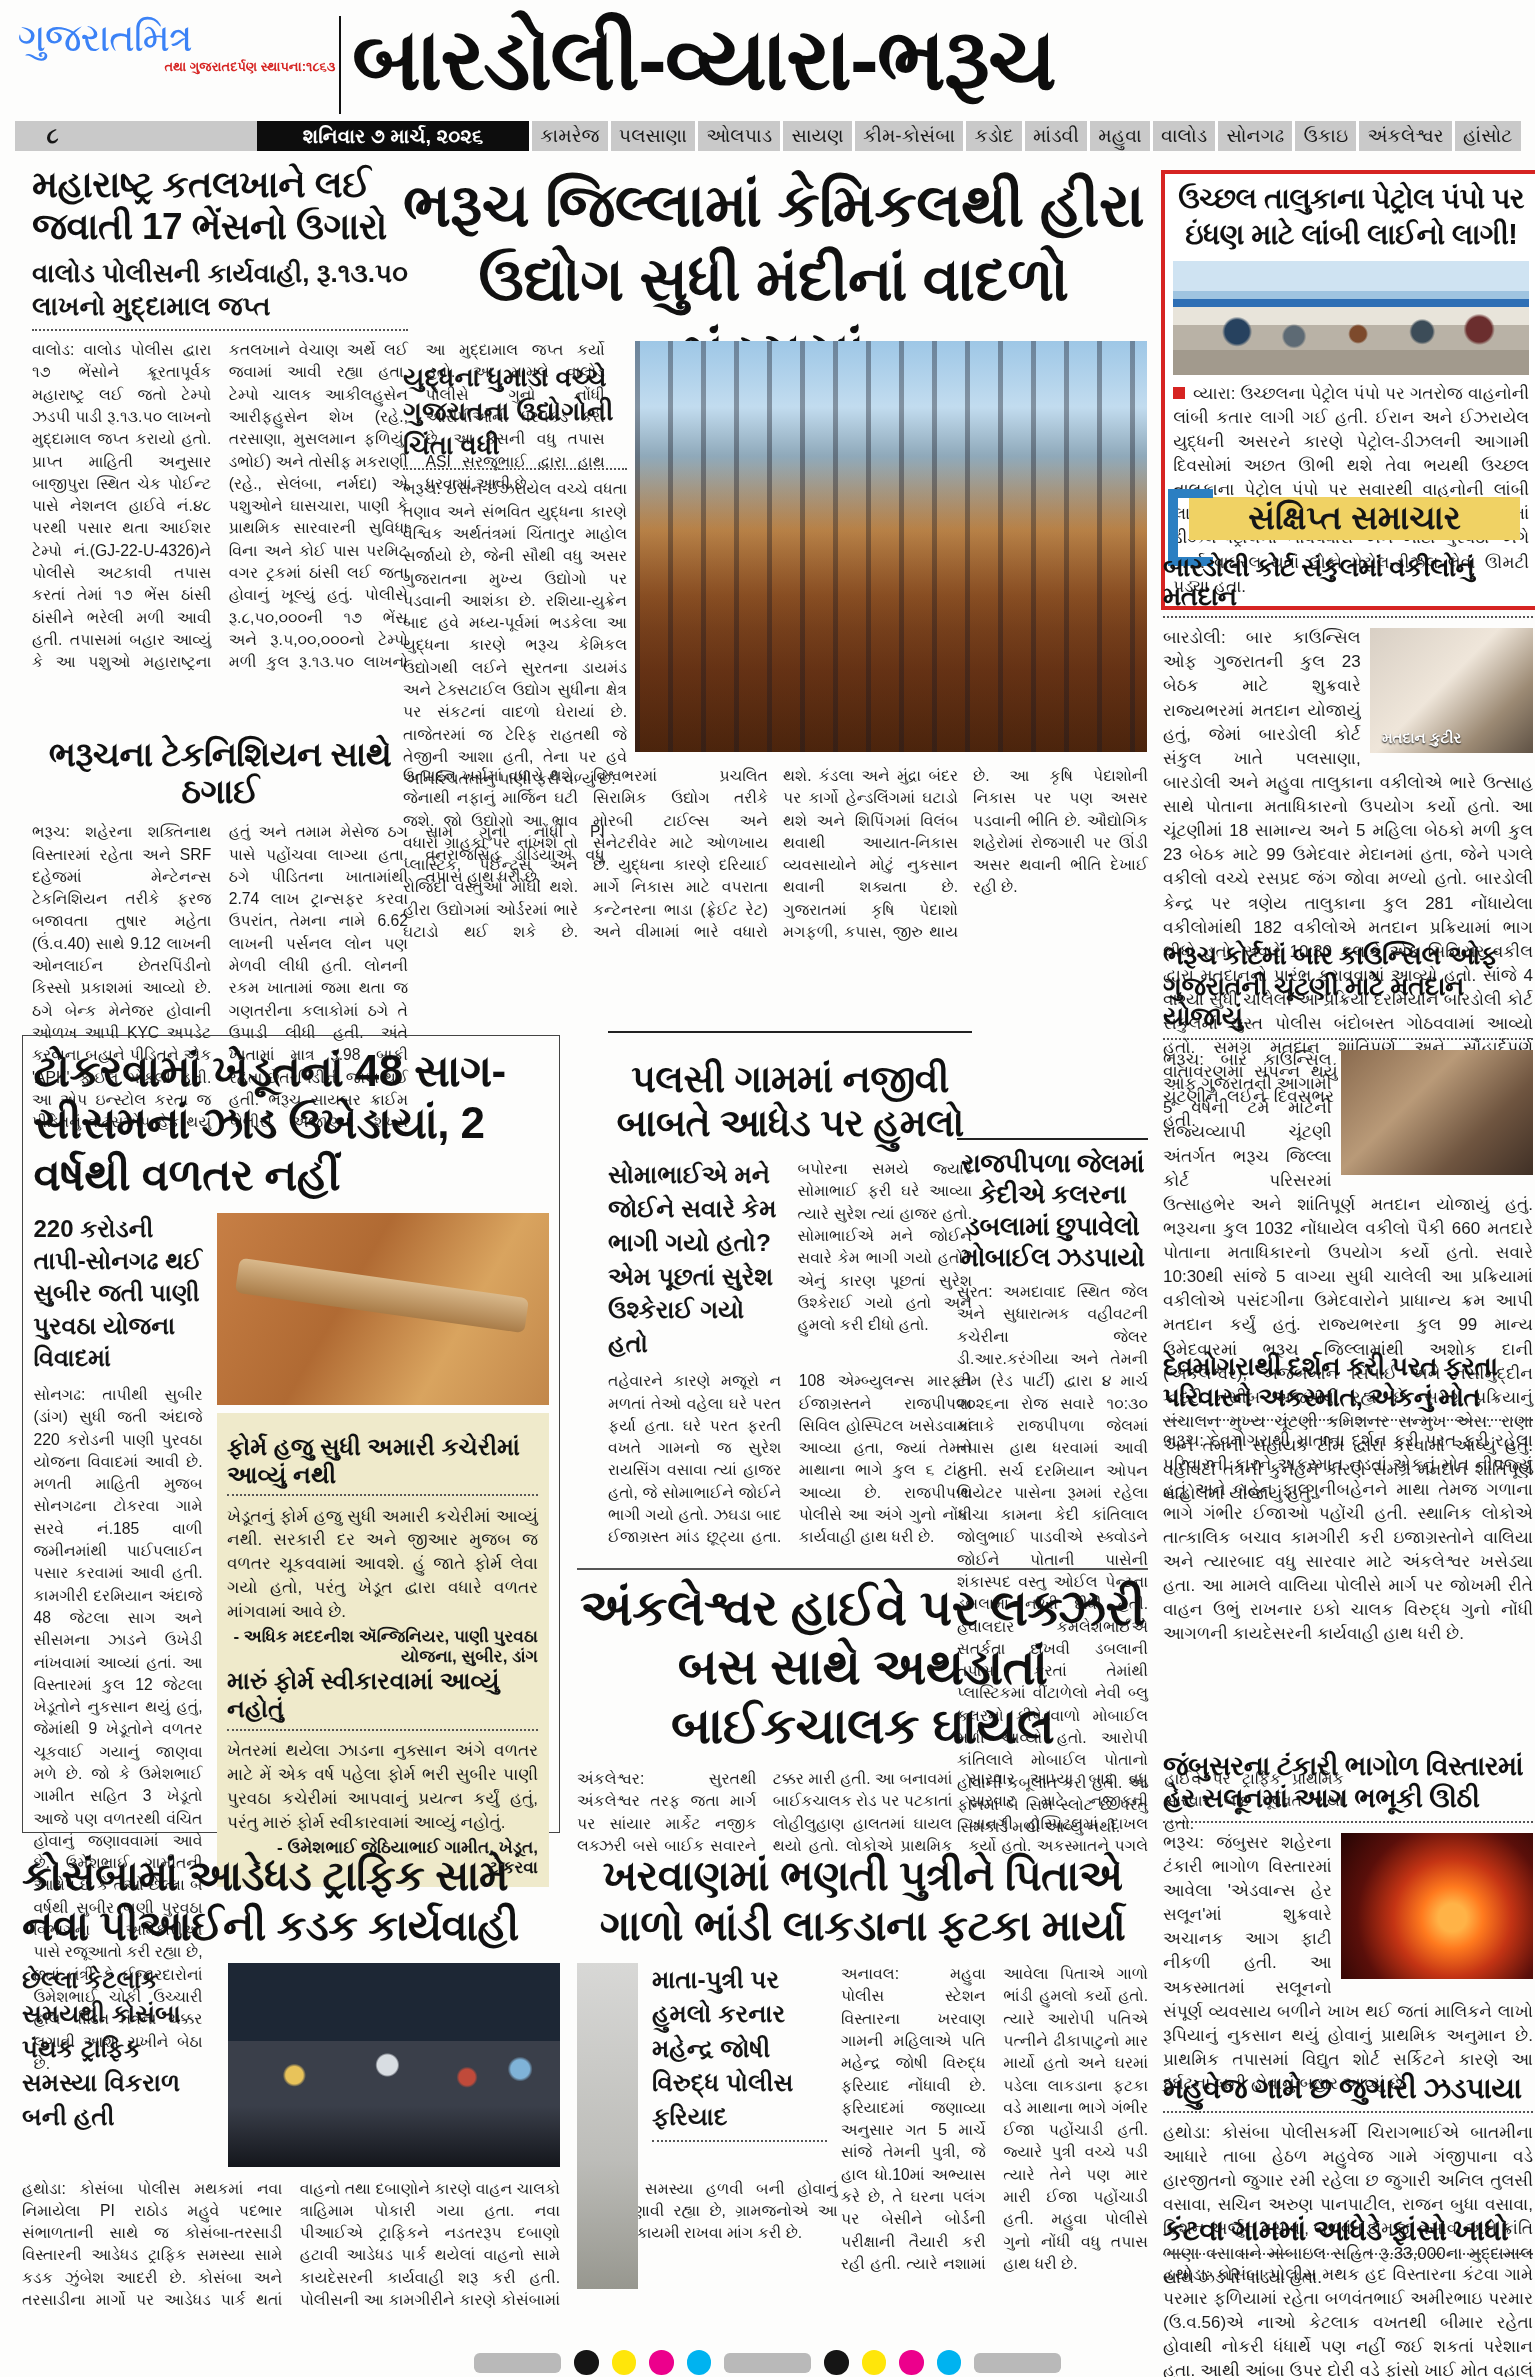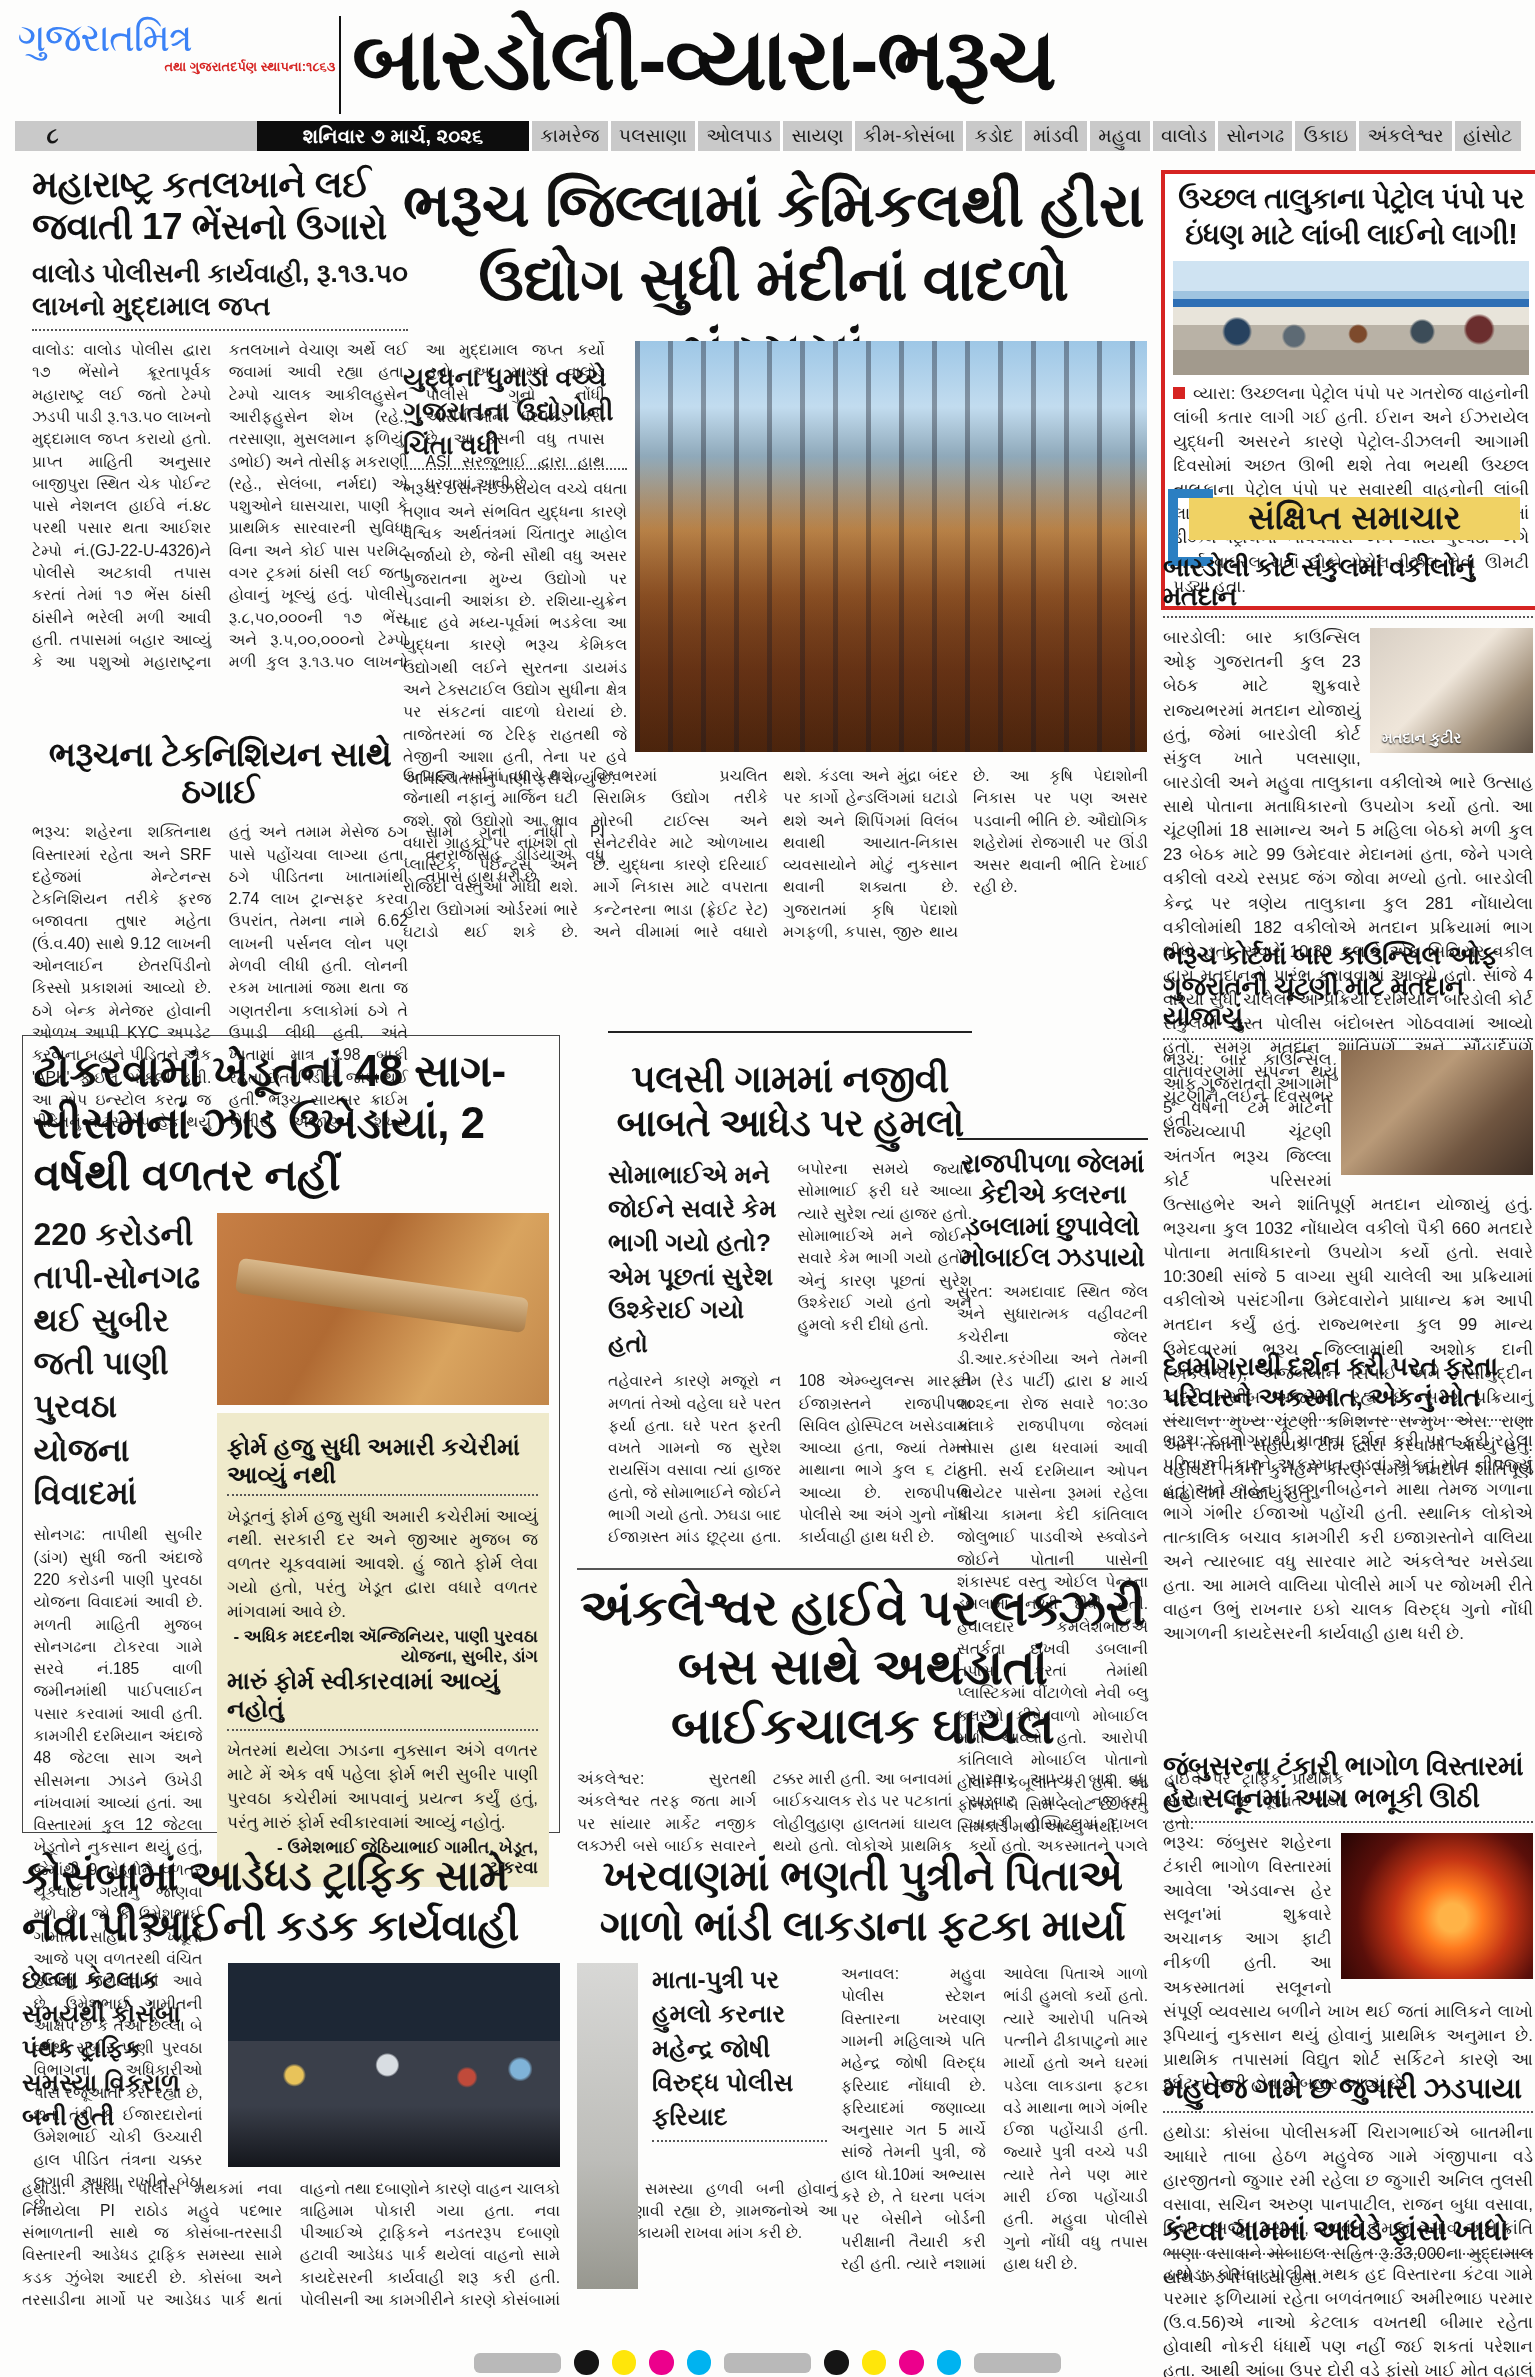--- a/index.html
+++ b/index.html
@@ -169,21 +169,21 @@
 
   <div class="abs" style="left:577px;top:1568px;width:571px;border-top:2.3px solid #555;padding-top:9.3px;">
     <div class="headline" style="font-size:50px;line-height:1.18;text-align:center;">અંકલેશ્વર હાઈવે પર લક્ઝરી બસ સાથે અથડાતાં બાઈકચાલક ઘાયલ</div>
     <div class="body-txt cols3 jus" style="margin-top:11.7px;height:96px;">અંકલેશ્વર: સુરતથી અંકલેશ્વર તરફ જતા માર્ગ પર સાંયાર માર્કેટ નજીક લક્ઝરી બસે બાઈક સવારને ટક્કર મારી હતી. આ બનાવમાં બાઈકચાલક રોડ પર પટકાતાં લોહીલુહાણ હાલતમાં ઘાયલ થયો હતો. લોકોએ પ્રાથમિક સારવાર આપ્યા બાદ વધુ સારવાર માટે નજીકની ખાનગી હોસ્પિટલમાં દાખલ કર્યો હતો. અકસ્માતને પગલે હાઈવે પર ટ્રાફિક પ્રાથમિક સારવાર બાદ પૂર્વવત થયો હતો.</div>
   </div>
 
   <div class="abs" style="left:22px;top:1035px;width:538px;height:798px;border:1.7px solid #444;box-sizing:border-box;padding:9.3px 10.5px;">
     <div class="headline" style="font-size:44px;line-height:1.18;">ટોકરવામાં ખેડૂતનાં 48 સાગ-સીસમનાં ઝાડ ઉખેડાયાં, 2 વર્ષથી વળતર નહીં</div>
     <div style="display:flex;gap:14px;margin-top:11.7px;">
       <div style="width:169px;">
-        <div class="bold" style="font-size:32px;line-height:1.35;">220 કરોડની તાપી-સોનગઢ થઈ સુબીર જતી પાણી પુરવઠા યોજના વિવાદમાં</div>
+        <div class="bold" style="font-size:24px;line-height:1.35;">220 કરોડની તાપી-સોનગઢ થઈ સુબીર જતી પાણી પુરવઠા યોજના વિવાદમાં</div>
         <div class="body-txt jus" style="margin-top:9.3px;">સોનગઢ: તાપીથી સુબીર (ડાંગ) સુધી જતી અંદાજે 220 કરોડની પાણી પુરવઠા યોજના વિવાદમાં આવી છે. મળતી માહિતી મુજબ સોનગઢના ટોકરવા ગામે સરવે નં.185 વાળી જમીનમાંથી પાઈપલાઈન પસાર કરવામાં આવી હતી. કામગીરી દરમિયાન અંદાજે 48 જેટલા સાગ અને સીસમના ઝાડને ઉખેડી નાંખવામાં આવ્યાં હતાં. આ વિસ્તારમાં કુલ 12 જેટલા ખેડૂતોને નુકસાન થયું હતું, જેમાંથી 9 ખેડૂતોને વળતર ચૂકવાઈ ગયાનું જાણવા મળે છે. જો કે ઉમેશભાઈ ગામીત સહિત 3 ખેડૂતો આજે પણ વળતરથી વંચિત હોવાનું જણાવવામાં આવે છે. ઉમેશભાઈ ગામીતની આક્ષેપ છે કે તેઓ છેલ્લા બે વર્ષથી સુબીર પાણી પુરવઠા વિભાગના અધિકારીઓ પાસે રજૂઆતો કરી રહ્યા છે, છતાં તંત્રી કે ઈજારદારોનાં ઉમેશભાઈ ચોકી ઉચ્ચારી હાલ પીડિત તંત્રના ચક્કર લગાવી આશા રાખીને બેઠા છે.</div>
       </div>
       <div style="flex:1;">
         <div class="photo ph-trees" style="width:100%;height:192px;"></div>
         <div style="background:#efeacb;margin-top:8.2px;padding:9.3px 10.5px;">
           <div style="margin-top:10.5px;">
             <div class="quote-title">ફોર્મ હજુ સુધી અમારી કચેરીમાં આવ્યું નથી</div>
             <div class="dotrule"></div>
             <div class="quote-body jus">ખેડૂતનું ફોર્મ હજુ સુધી અમારી કચેરીમાં આવ્યું નથી. સરકારી દર અને જીઆર મુજબ જ વળતર ચૂકવવામાં આવશે. હું જાતે ફોર્મ લેવા ગયો હતો, પરંતુ ખેડૂત દ્વારા વધારે વળતર માંગવામાં આવે છે.</div>
             <div class="byline">- અધિક મદદનીશ ઍન્જિનિયર, પાણી પુરવઠા યોજના, સુબીર, ડાંગ</div>

